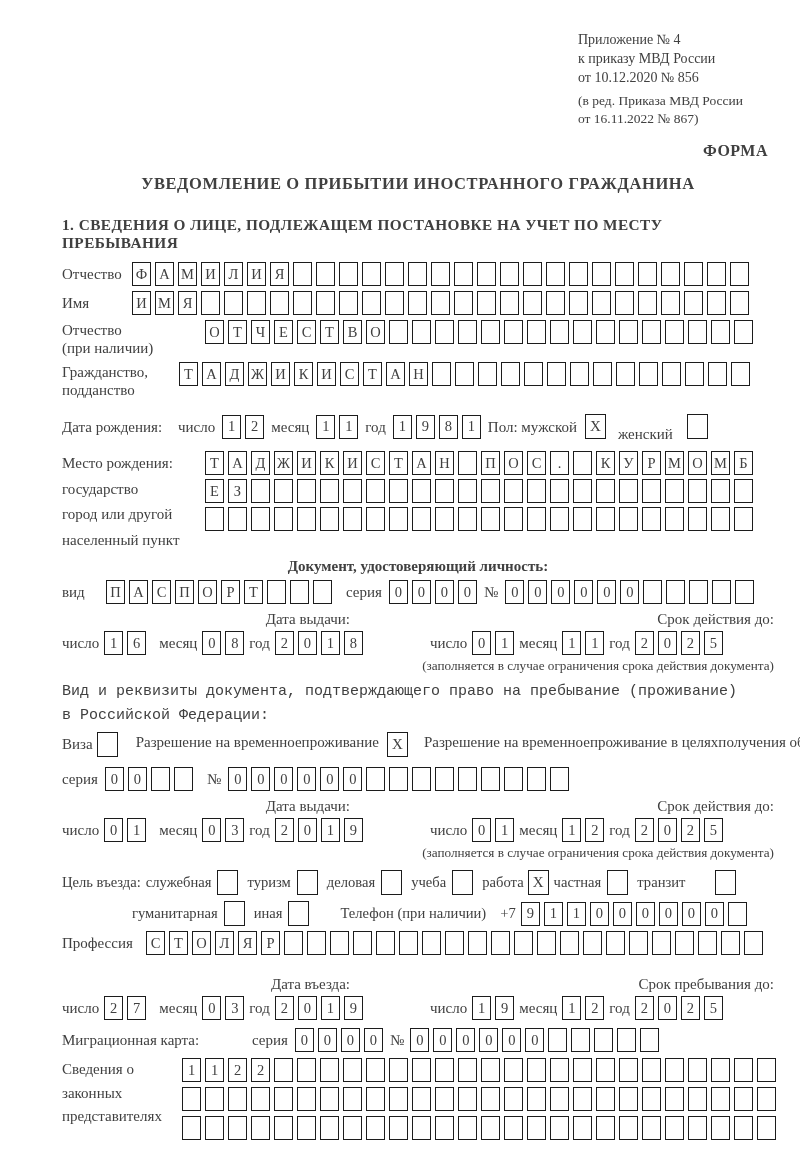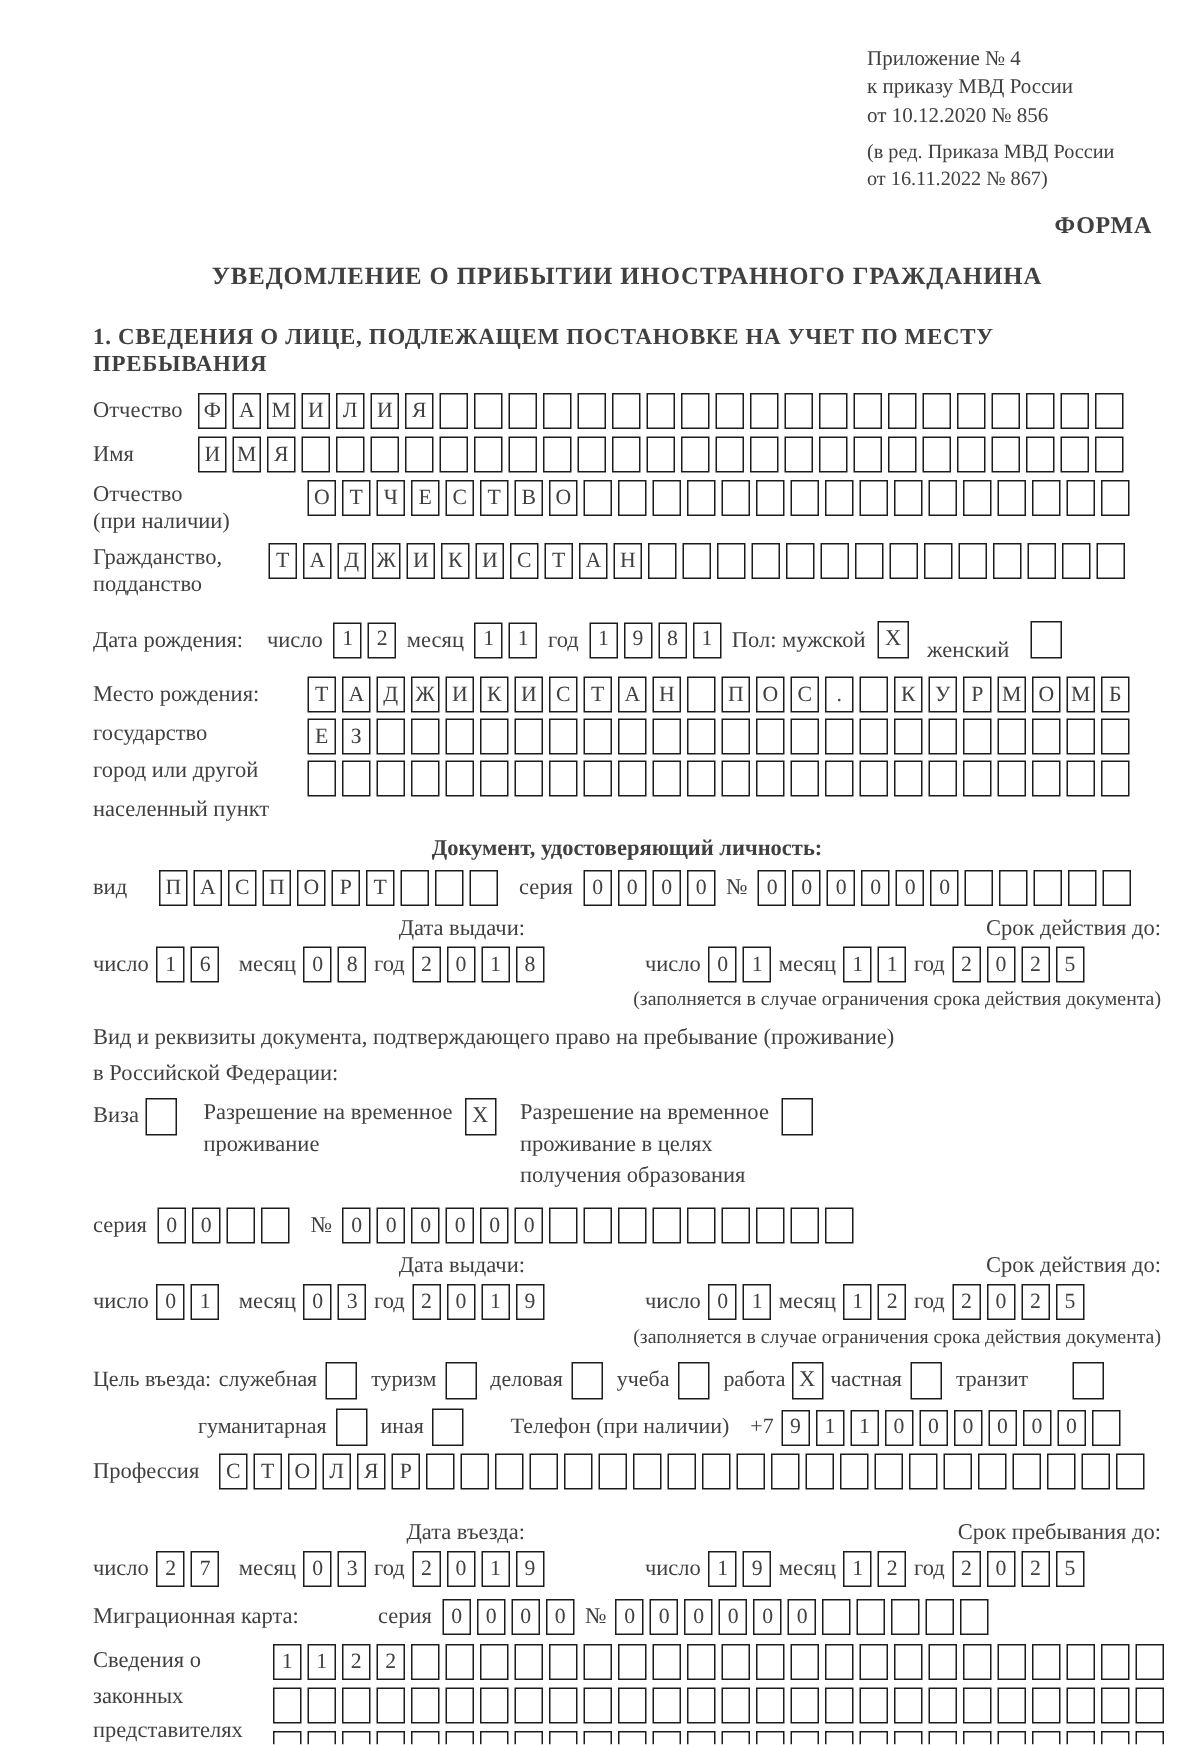--- a/index.html
+++ b/index.html
@@ -26,24 +26,24 @@
   .bp-cells{display:flex;flex-direction:column;gap:4px;}
   .center-head{text-align:center;font-weight:bold;font-size:15px;margin-top:5px;}
   .mlr{margin:0 7px;}
   .dates{display:flex;margin-top:6px;font-size:15px;}
   .dc{display:flex;flex-direction:column;}
   .dc1{width:368px;} .dc2{flex:1;}
   .dtitle{text-align:right;font-size:15px;line-height:19px;}
   .dc1 .dtitle{padding-right:80px;}
   .dgroup{display:flex;align-items:center;gap:5px;margin-top:2px;}
   .note{font-size:13.2px;text-align:right;margin-top:3px;}
-  .para{font-size:15px;line-height:24px;margin-top:6px;}
+  .para{font-size:15px;line-height:24px;margin-top:6px;font-family:Liberation Mono, monospace;}
   .optrow{display:flex;align-items:flex-start;margin-top:4px;font-size:15px;}
   .opt{display:flex;align-items:flex-start;flex:none;}
-  .opt-col{display:flex;flex-direction:column;align-items:flex-start;line-height:21px;text-align:center;}
+  .opt-col{display:flex;flex-direction:row;align-items:flex-end;line-height:21px;text-align:center;}
   .goal{display:flex;align-items:center;font-size:14.6px;margin-top:9px;flex-wrap:nowrap;}
   .gi{display:inline-flex;align-items:center;margin-right:9px;flex:none;}
   .gi .cb{margin-left:6px;}
   .rep{display:flex;font-size:15px;margin-top:6px;}
   .rep-labels{width:120px;line-height:23.5px;flex:none;}
   .rep-right{display:flex;flex-direction:column;gap:5px;}
 </style>
 </head>
 <body>
 

